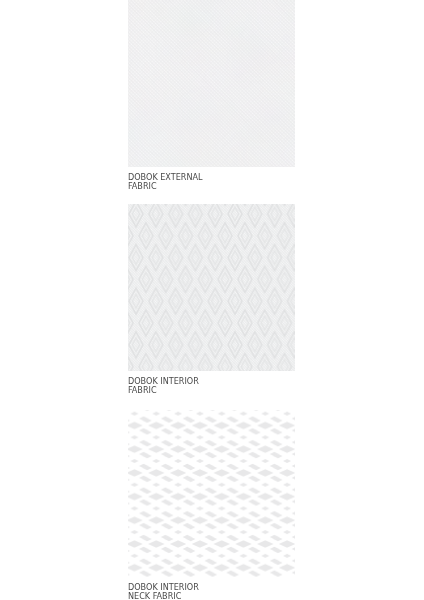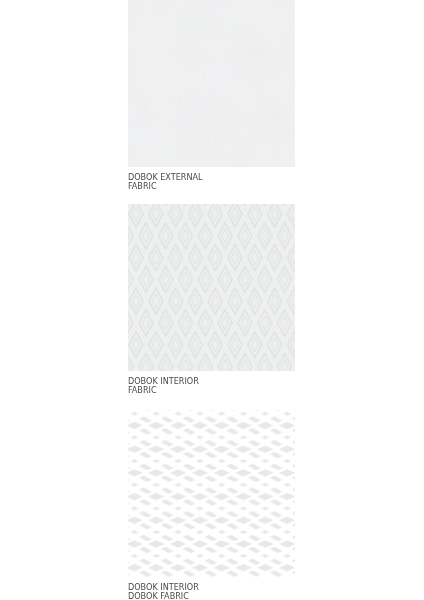--- a/index.html
+++ b/index.html
@@ -181,17 +181,17 @@
               <path d="M34.50 40.32 L39.10 42.52 L34.50 44.72 L29.90 42.52 Z"></path>
             </g>
           </pattern>
         </defs>
         <rect width="167" height="167" fill="#ffffff"></rect>
         <rect width="167" height="167" fill="url(#dia3)"></rect>
       </svg>
     </div>
     <div class="caption">
       <span>DOBOK INTERIOR</span><br>
-      <span>DOBOK FABRIC</span>
+      <span>NECK FABRIC</span>
     </div>
   </div>
 
 </div>
 
 </body></html>

